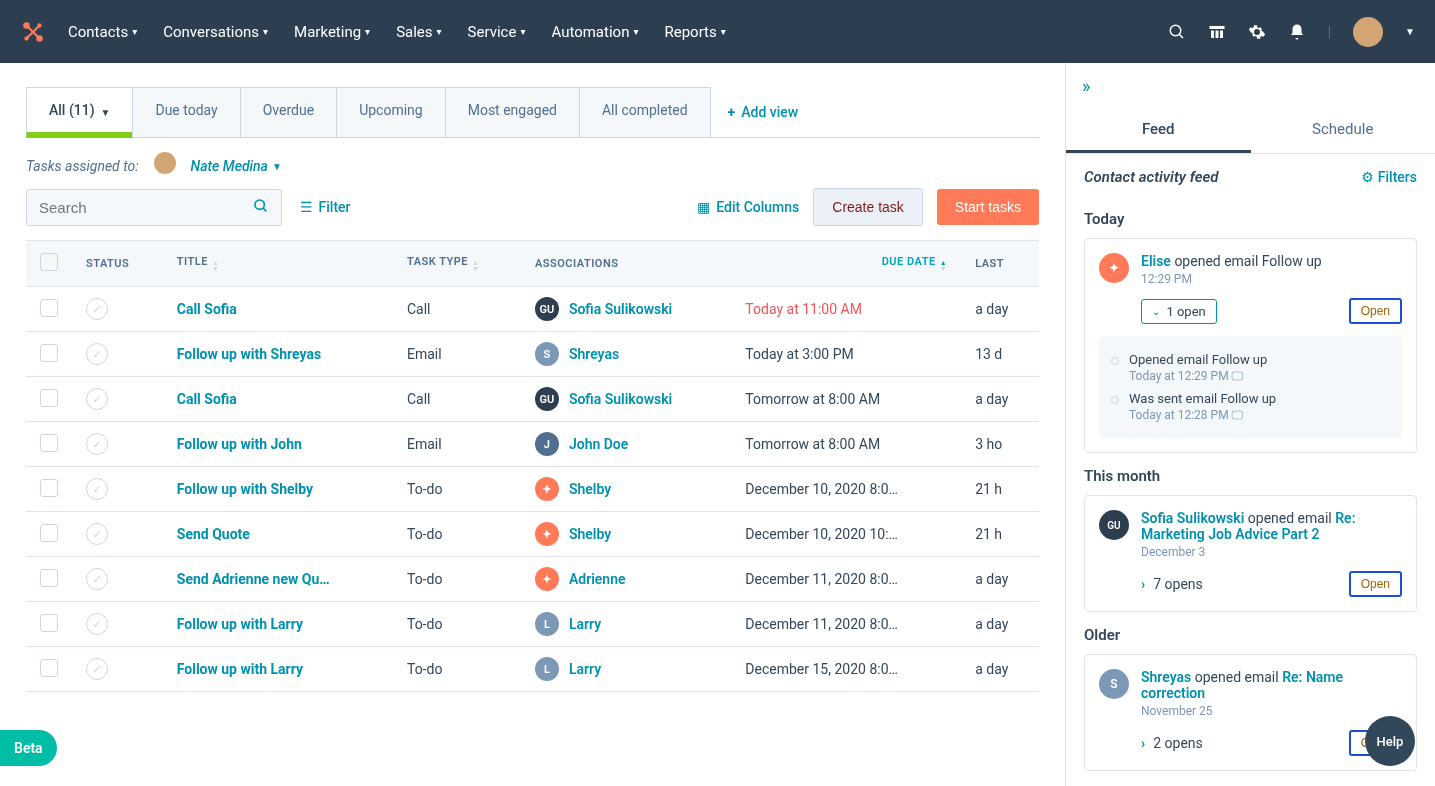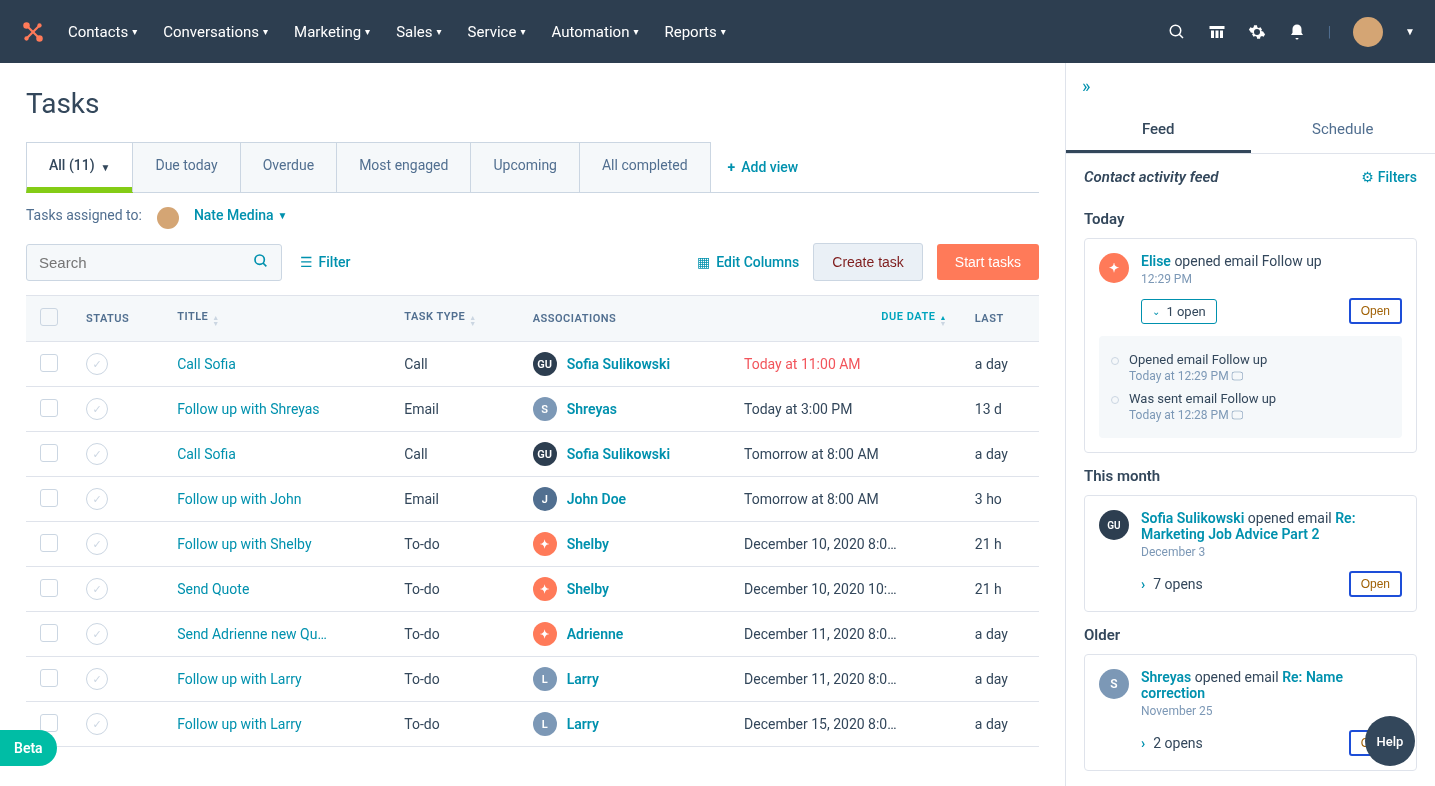--- a/index.html
+++ b/index.html
@@ -11,42 +11,42 @@
 .topnav-right { display: flex; align-items: center; gap: 22px; }
 .topnav-icon { color: #fff; cursor: pointer; display: flex; align-items: center; }
 .avatar-top { width: 30px; height: 30px; border-radius: 50%; background: #d4a574; }
 .layout { display: flex; height: calc(100vh - 54px); }
 .main { flex: 1; padding: 24px 26px 0; background: #fff; overflow: hidden; display: flex; flex-direction: column; }
 .page-title { font-size: 28px; font-weight: 400; color: #33475b; margin-bottom: 22px; }
 .tabs-row { display: flex; align-items: center; border-bottom: 1px solid #cbd6e2; }
 .view-tab { padding: 14px 22px; border: 1px solid #cbd6e2; border-bottom: none; background: #f5f8fa; color: #516f90; cursor: pointer; margin-right: -1px; font-size: 14px; }
 .view-tab.active { background: #fff; color: #33475b; font-weight: 500; border-bottom: 6px solid #84cc16; margin-bottom: -1px; display: flex; align-items: flex-end; gap: 6px; }
 .add-view { color: #0091ae; padding: 14px 18px; cursor: pointer; font-weight: 500; display: flex; align-items: center; gap: 6px; }
-.assignee-row { padding: 14px 0; display: flex; align-items: flex-start; gap: 15px; color: #516f90; font-size: 14px; }
+.assignee-row { padding: 14px 0; display: flex; align-items: flex-end; gap: 15px; color: #516f90; font-size: 14px; font-style: italic; }
 .assignee-avatar { width: 22px; height: 22px; border-radius: 50%; background: #d4a574; }
 .assignee-name { color: #0091ae; font-weight: 500; display: flex; align-items: center; gap: 4px; cursor: pointer; }
 .toolbar { display: flex; align-items: center; gap: 18px; padding-bottom: 14px; }
 .search-box { display: flex; align-items: center; border: 1px solid #cbd6e2; border-radius: 3px; padding: 8px 12px; width: 256px; background: #f5f8fa; }
 .search-box input { border: none; background: transparent; flex: 1; font-size: 15px; color: #516f90; outline: none; }
 .filter-btn { color: #0091ae; font-weight: 500; cursor: pointer; display: flex; align-items: center; gap: 6px; }
 .toolbar-actions { margin-left: auto; display: flex; align-items: center; gap: 14px; }
 .edit-cols { color: #0091ae; font-weight: 500; cursor: pointer; display: flex; align-items: center; gap: 6px; }
 .btn { padding: 10px 18px; border-radius: 3px; font-weight: 500; cursor: pointer; font-size: 14px; }
 .btn-secondary { background: #eaf0f6; color: #7f1d1d; border: 1px solid #cbd6e2; }
 .btn-primary { background: #ff7a59; color: #fff; border: none; }
 .table-wrap { flex: 1; overflow: auto; border-top: 1px solid #dfe3eb; }
 .task-table { width: 100%; border-collapse: collapse; }
 .task-table th { text-align: left; padding: 12px 14px; font-size: 11px; font-weight: 600; color: #516f90; letter-spacing: 0.5px; background: #f5f8fa; border-bottom: 1px solid #dfe3eb; white-space: nowrap; }
 .task-table th.sorted { color: #00a4bd; text-align: right; }
 .task-table td { padding: 10px 14px; border-bottom: 1px solid #dfe3eb; white-space: nowrap; }
 .checkbox-cell { width: 42px; }
 .chk { width: 18px; height: 18px; border: 1.5px solid #cbd6e2; border-radius: 3px; display: inline-block; cursor: pointer; }
 .status-circle { width: 22px; height: 22px; border: 1.5px solid #cbd6e2; border-radius: 50%; display: inline-flex; align-items: center; justify-content: center; cursor: pointer; }
 .status-circle::after { content: "✓"; font-size: 11px; color: #cbd6e2; }
-.task-title { color: #0091ae; font-weight: 400; cursor: pointer; }
+.task-title { color: #0091ae; font-weight: 700; cursor: pointer; }
 .assoc { display: flex; align-items: center; gap: 10px; }
 .assoc-avatar { width: 24px; height: 24px; border-radius: 50%; display: flex; align-items: center; justify-content: center; color: #fff; font-size: 11px; font-weight: 600; }
 .assoc-name { color: #0091ae; font-weight: 600; cursor: pointer; }
 .due-overdue { color: #f2545b; }
 .sort-icons { display: inline-flex; flex-direction: column; margin-left: 4px; font-size: 7px; line-height: 6px; color: #cbd6e2; }
 .sidebar { width: 370px; background: #fff; border-left: 1px solid #dfe3eb; display: flex; flex-direction: column; overflow: hidden; }
 .sidebar-collapse { padding: 12px 16px; }
 .sidebar-tabs { display: flex; border-bottom: 1px solid #dfe3eb; }
 .sidebar-tab { flex: 1; text-align: center; padding: 12px; color: #516f90; cursor: pointer; font-size: 15px; }
 .sidebar-tab.active { color: #33475b; border-bottom: 3px solid #33475b; font-weight: 500; }
@@ -143,29 +143,28 @@
       </span>
     <span style="color:#516f90">|</span>
     <span class="avatar-top"></span>
     <span class="topnav-icon chev">▼</span>
   </div>
 </div>
 
 <div class="layout">
 
   <div class="main">
-    <h1 class="page-title">Tasks</h1>
 
     <div class="tabs-row">
       <div id="view-tabs-container" style="display:flex">
           <div class="view-tab active">All (11) <span class="chev">▼</span></div>
           <div class="view-tab">Due today</div>
           <div class="view-tab">Overdue</div>
+          <div class="view-tab">Upcoming</div>
           <div class="view-tab">Most engaged</div>
-          <div class="view-tab">Upcoming</div>
           <div class="view-tab">All completed</div>
         </div>
       <span class="add-view">
         <span style="color:#0091ae;font-weight:700">+</span>
         <span>Add view</span>
       </span>
     </div>
 
     <div class="assignee-row">
       <span>Tasks assigned to:</span>

